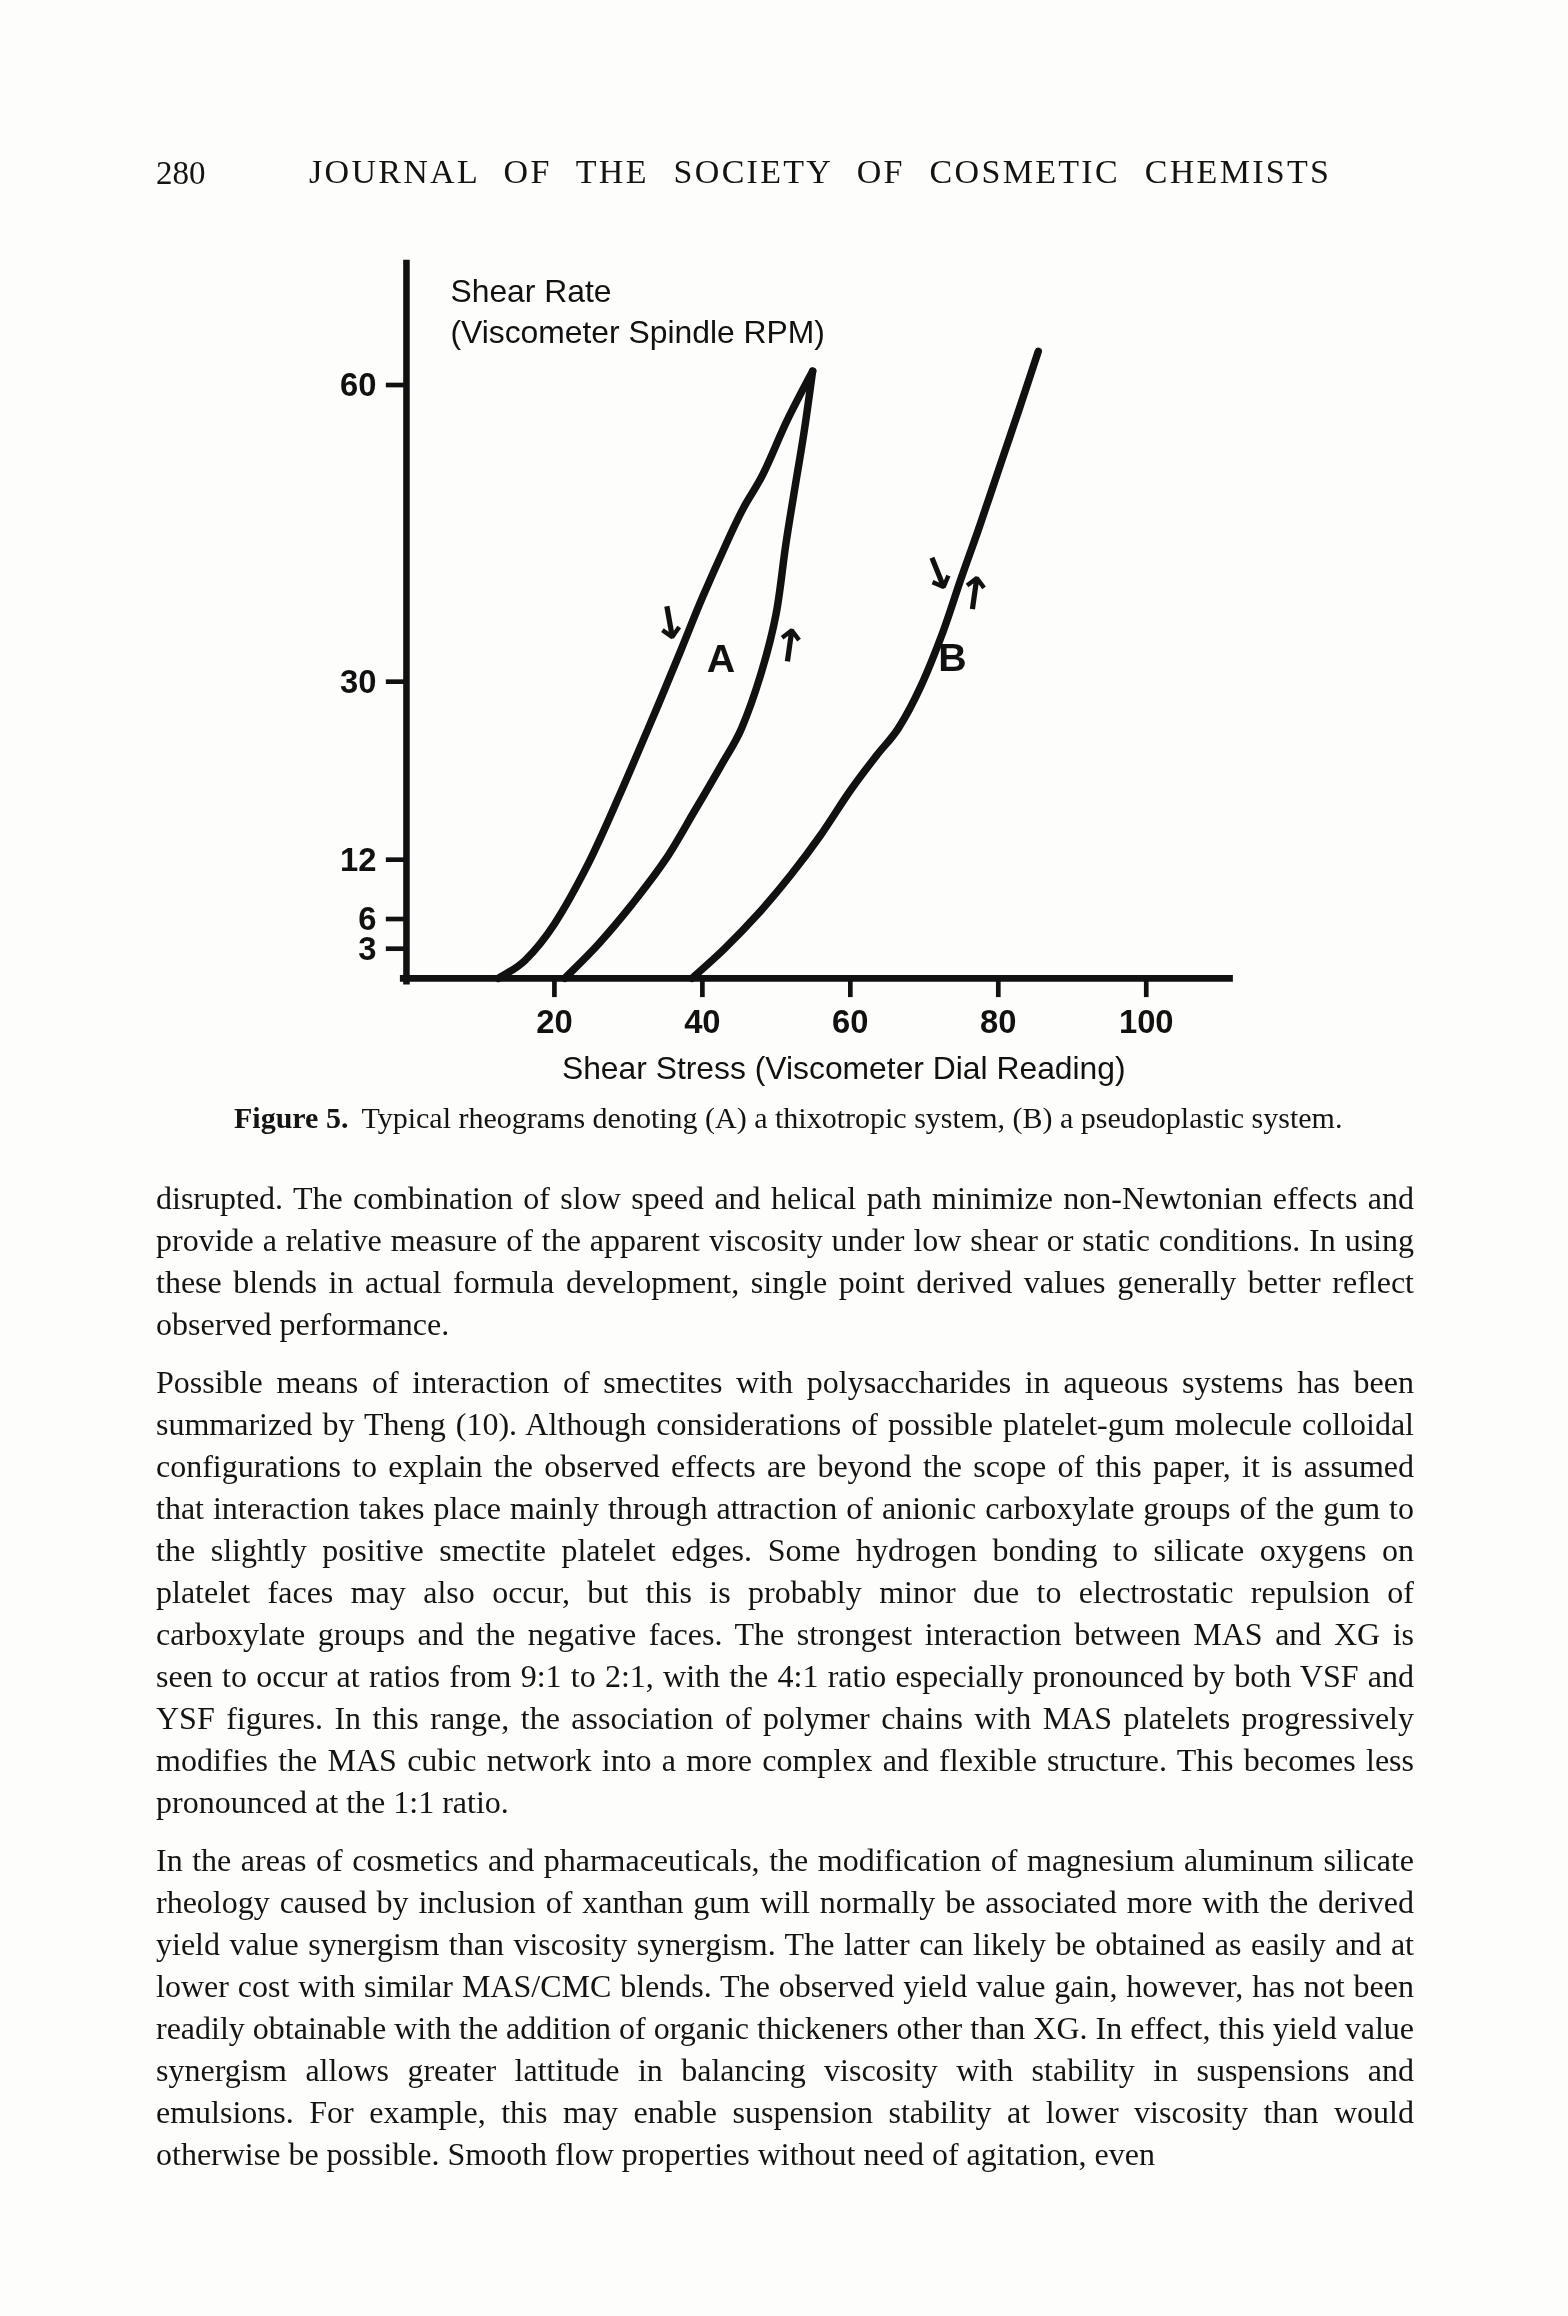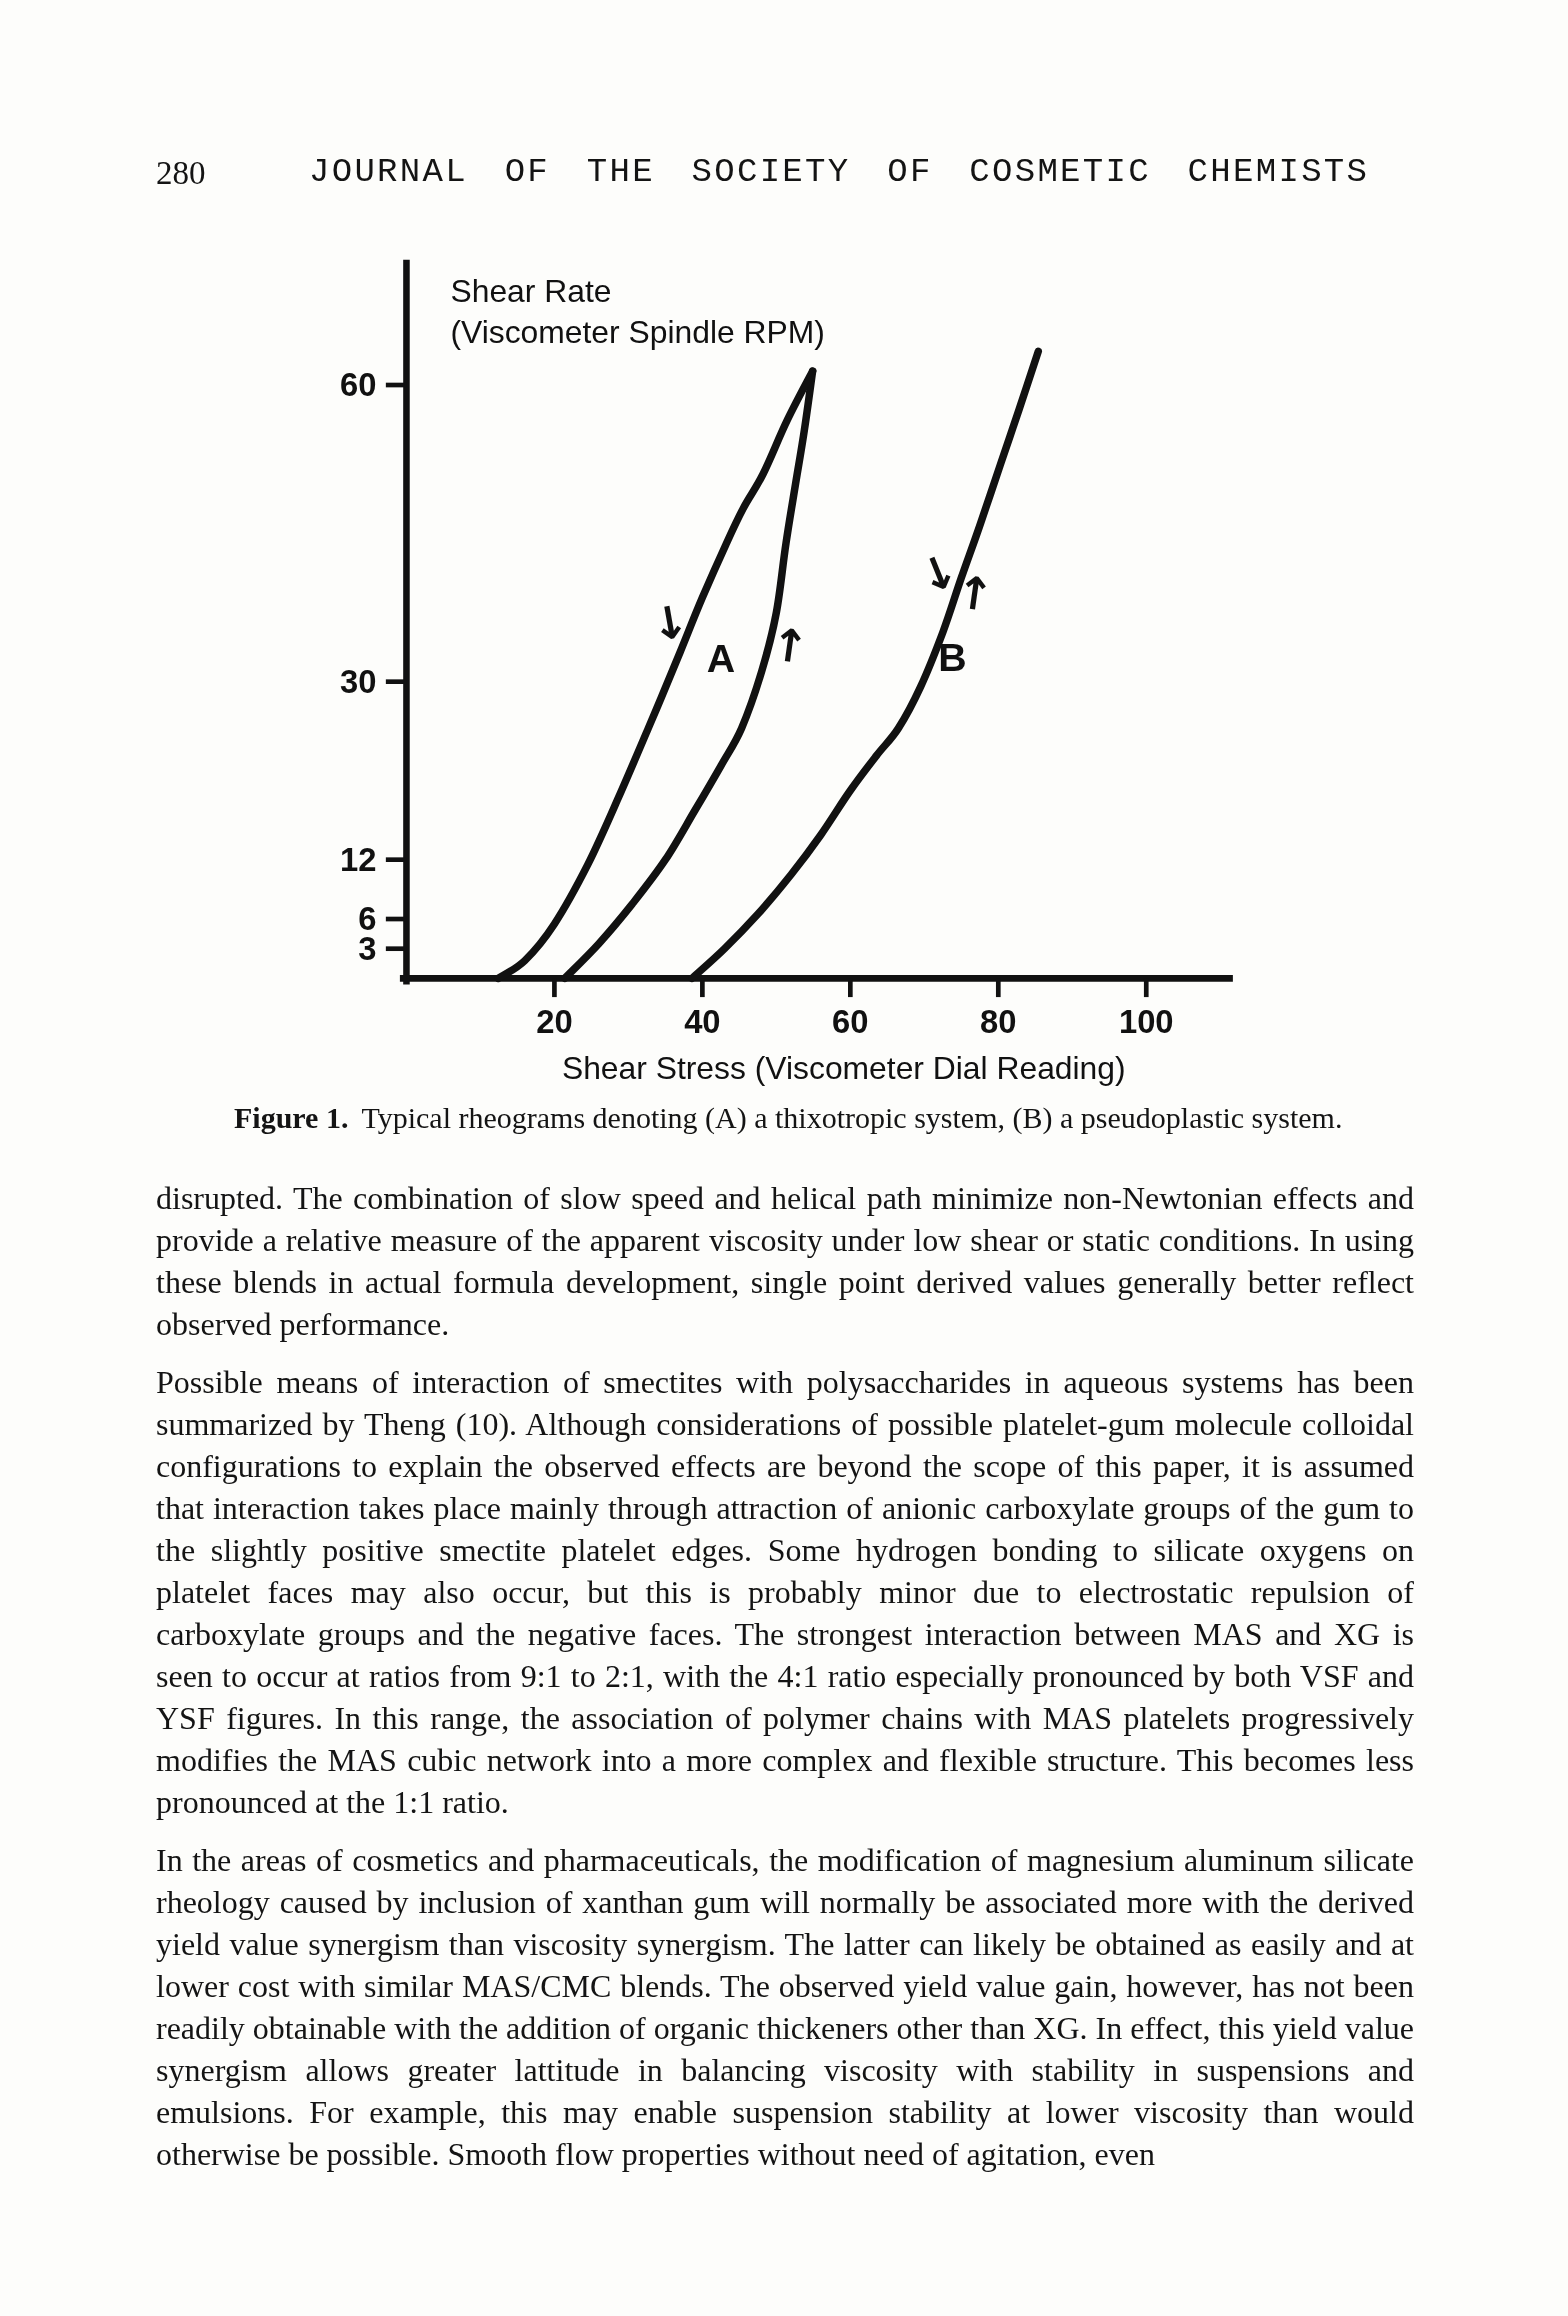--- a/index.html
+++ b/index.html
@@ -7,21 +7,21 @@
     width:1568px;height:2316px;position:relative;
     background:#fdfdfb;color:#141414;
     font-family:"Liberation Serif",serif;
     overflow:hidden;
   }
   
   .hdr{position:absolute;top:153px;left:0;width:1568px;height:47px;}
   .page-num{position:absolute;left:156px;top:1.9px;font-size:33px;text-align:right;}
   .jtitle{
     position:absolute;left:309px;top:0;
-    font-size:34px;letter-spacing:2.3px;word-spacing:14px;white-space:nowrap;font-family:Liberation Mono, monospace;
+    font-size:34px;letter-spacing:2.3px;word-spacing:14px;white-space:nowrap;
   }
   
   .fig{position:absolute;left:244px;top:232px;width:1031px;height:899px;margin:0;}
   .fig svg{display:block;width:1031px;height:899px;}
   .ticklabel{font:700 35px "Liberation Sans",sans-serif;fill:#111;}
   .axtitle{font:400 34px "Liberation Sans",sans-serif;fill:#111;}
   .letter{font:700 42px "Liberation Sans",sans-serif;fill:#111;}
   .arrow{font:700 48px "DejaVu Sans",sans-serif;fill:#111;}
   .curve{fill:none;stroke:#111;stroke-width:8;stroke-linecap:round;stroke-linejoin:round;}
   .axis{stroke:#111;stroke-width:7;stroke-linecap:square;}
@@ -80,21 +80,21 @@
       <text x="508.75" y="454.856" text-anchor="middle" dominant-baseline="central" font-size="42" class="letter" transform="rotate(0 508.75 454.856)">A</text>
       <text x="756.02" y="453.8" text-anchor="middle" dominant-baseline="central" font-size="42" class="letter" transform="rotate(0 756.02 453.8)">B</text>
       <text x="454.24" y="417.896" text-anchor="middle" dominant-baseline="central" font-size="50" class="arrow" transform="rotate(-10 454.24 417.896)">↓</text>
       <text x="582.22" y="442.18399999999997" text-anchor="middle" dominant-baseline="central" font-size="44" class="arrow" transform="rotate(8 582.22 442.18399999999997)">↑</text>
       <text x="741.0100000000001" y="365.096" text-anchor="middle" dominant-baseline="central" font-size="50" class="arrow" transform="rotate(-22 741.0100000000001 365.096)">↓</text>
       <text x="779.72" y="386.216" text-anchor="middle" dominant-baseline="central" font-size="44" class="arrow" transform="rotate(8 779.72 386.216)">↑</text>
     </svg>
 </figure>
 
 <div class="caption">
-  <strong>Figure 1.</strong><span>Typical rheograms denoting (A) a thixotropic system, (B) a pseudoplastic system.</span>
+  <strong>Figure 5.</strong><span>Typical rheograms denoting (A) a thixotropic system, (B) a pseudoplastic system.</span>
 </div>
 
 <div class="bodytext">
   <p>disrupted. The combination of slow speed and helical path minimize non-Newtonian effects and provide a relative measure of the apparent viscosity under low shear or static conditions. In using these blends in actual formula development, single point derived values generally better reflect observed performance.</p>
   <p>Possible means of interaction of smectites with polysaccharides in aqueous systems has been summarized by Theng (10). Although considerations of possible platelet-gum molecule colloidal configurations to explain the observed effects are beyond the scope of this paper, it is assumed that interaction takes place mainly through attraction of anionic carboxylate groups of the gum to the slightly positive smectite platelet edges. Some hydrogen bonding to silicate oxygens on platelet faces may also occur, but this is probably minor due to electrostatic repulsion of carboxylate groups and the negative faces. The strongest interaction between MAS and XG is seen to occur at ratios from 9:1 to 2:1, with the 4:1 ratio especially pronounced by both VSF and YSF figures. In this range, the association of polymer chains with MAS platelets progressively modifies the MAS cubic network into a more complex and flexible structure. This becomes less pronounced at the 1:1 ratio.</p>
   <p>In the areas of cosmetics and pharmaceuticals, the modification of magnesium aluminum silicate rheology caused by inclusion of xanthan gum will normally be associated more with the derived yield value synergism than viscosity synergism. The latter can likely be obtained as easily and at lower cost with similar MAS/CMC blends. The observed yield value gain, however, has not been readily obtainable with the addition of organic thickeners other than XG. In effect, this yield value synergism allows greater lattitude in balancing viscosity with stability in suspensions and emulsions. For example, this may enable suspension stability at lower viscosity than would otherwise be possible. Smooth flow properties without need of agitation, even</p>
 </div>
 
 
 </body></html>

